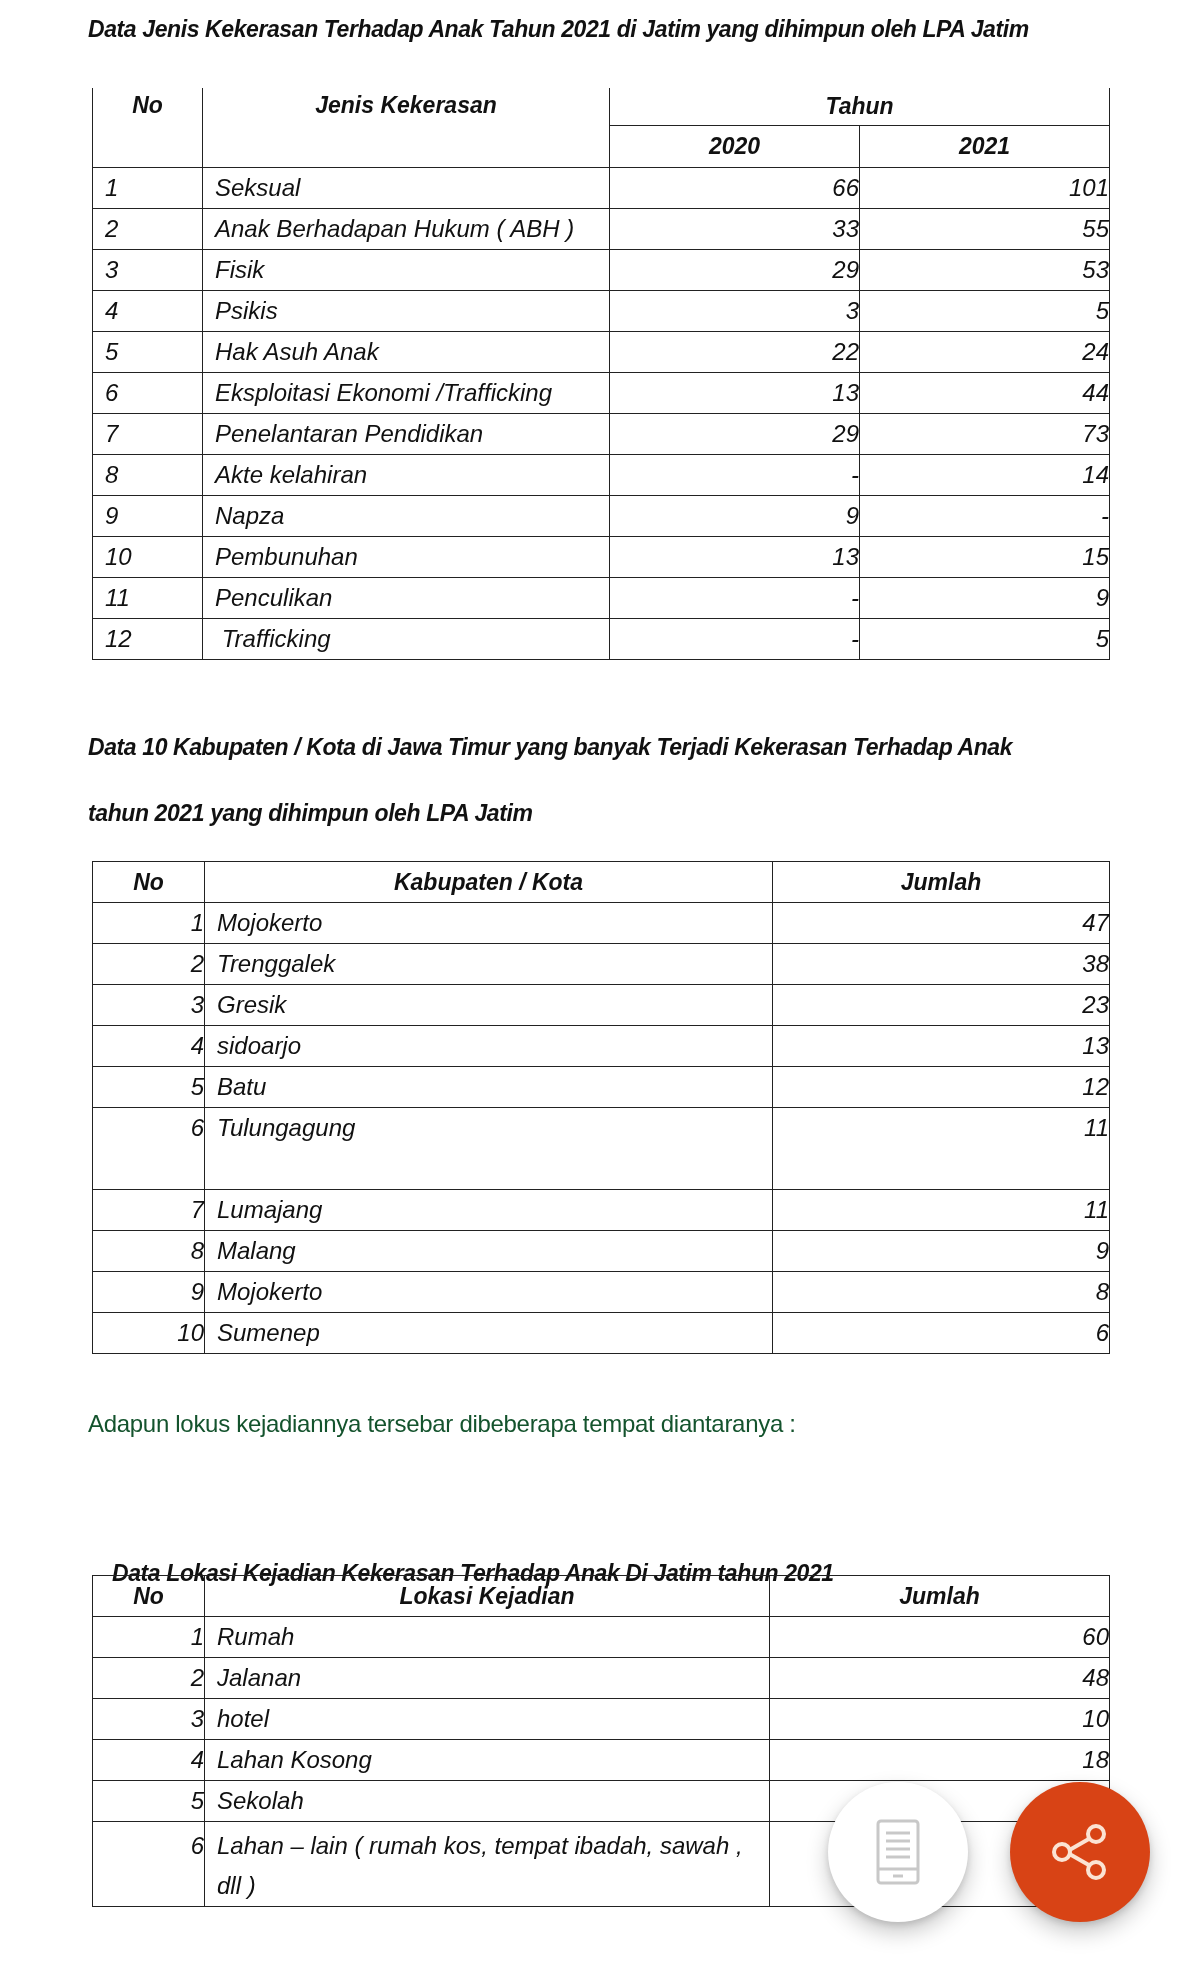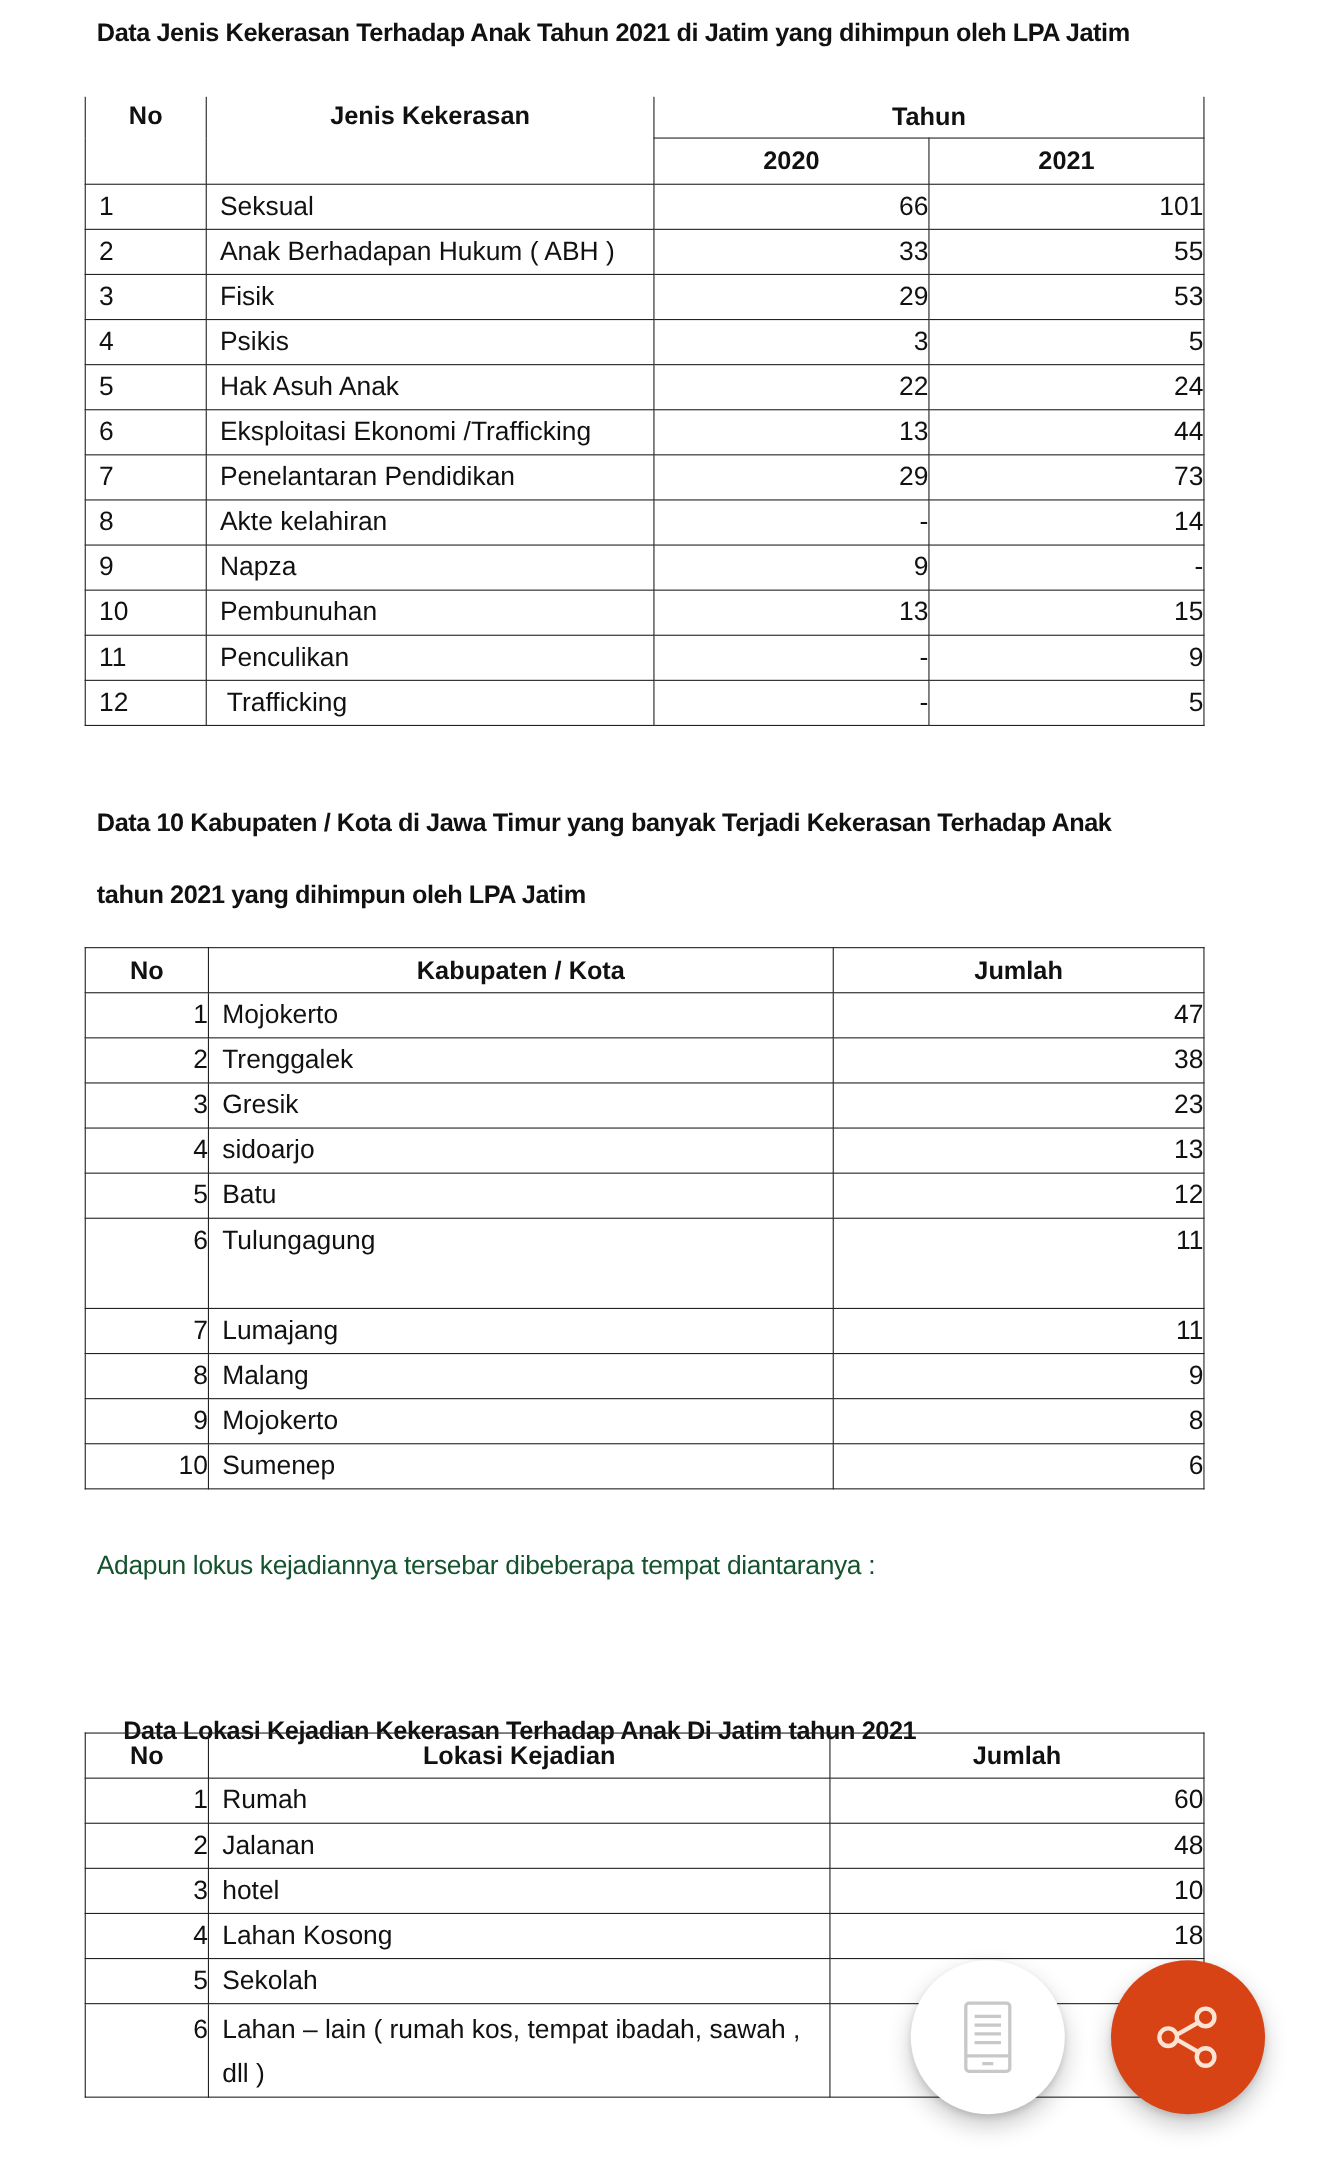--- a/index.html
+++ b/index.html
@@ -2,26 +2,26 @@
 <html><head>
 <meta charset="utf-8">
 <style>
   html, body { margin: 0; padding: 0; background: #ffffff; }
   body {
     width: 1200px; height: 1970px; position: relative; overflow: hidden;
     font-family: "Liberation Sans", "DejaVu Sans", sans-serif; color: #111;
   }
   .heading {
     position: absolute; left: 88px; font-weight: bold; font-size: 23px;
-    letter-spacing: -0.4px; color: #111; white-space: nowrap;
+    letter-spacing: -0.4px; color: #111; white-space: nowrap; font-style: italic;
   }
   .para { position: absolute; left: 88px; font-size: 24px; color: #14532d; letter-spacing: -0.3px; }
   table {
-    position: absolute; left: 77px; width: 1017px; border-collapse: collapse;
-    font-size: 24px; table-layout: fixed;
+    position: absolute; left: 92px; width: 1017px; border-collapse: collapse;
+    font-size: 24px; table-layout: fixed; font-style: italic;
   }
   td, th { border: 1.5px solid #222; padding: 0; height: 40px; vertical-align: middle; }
   th { font-weight: bold; font-size: 23px; }
   td.txt { padding-left: 12px; text-align: left; margin-top: 36px; }
   td.num { text-align: right; }
   td.no-left { padding-left: 12px; text-align: left; }
   #t1 { top: 88px; }
   #t1 th.no, #t1 th.jenis { border-top: none; }
   #t1 th.tahun { border-top: none; }
   #t2 { top: 861px; }

